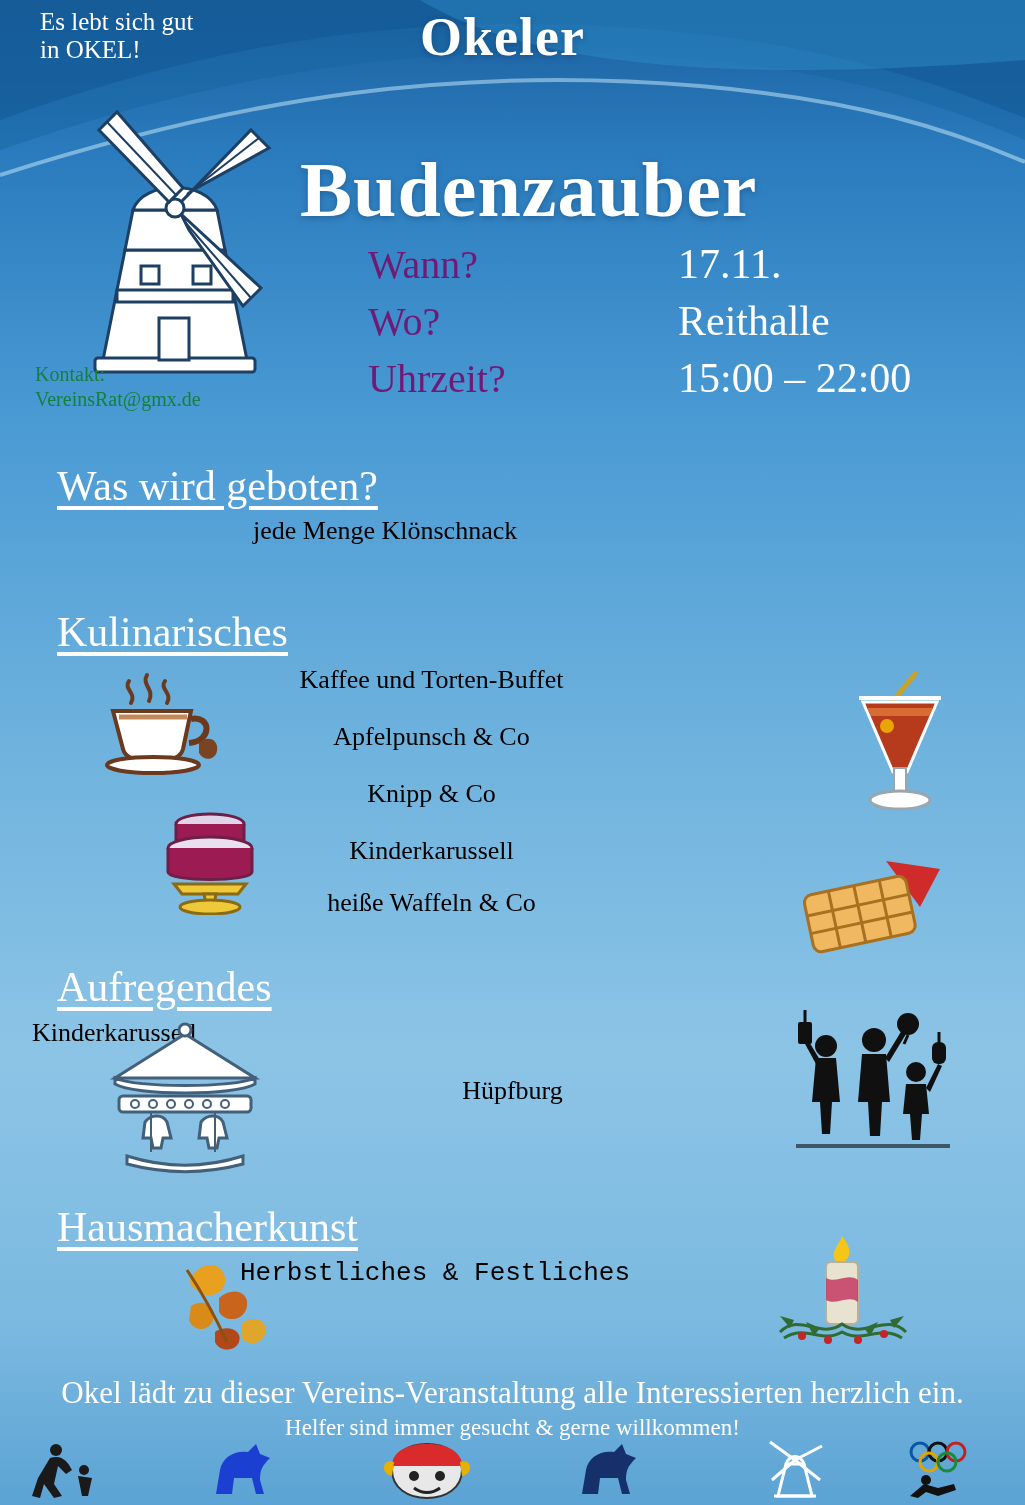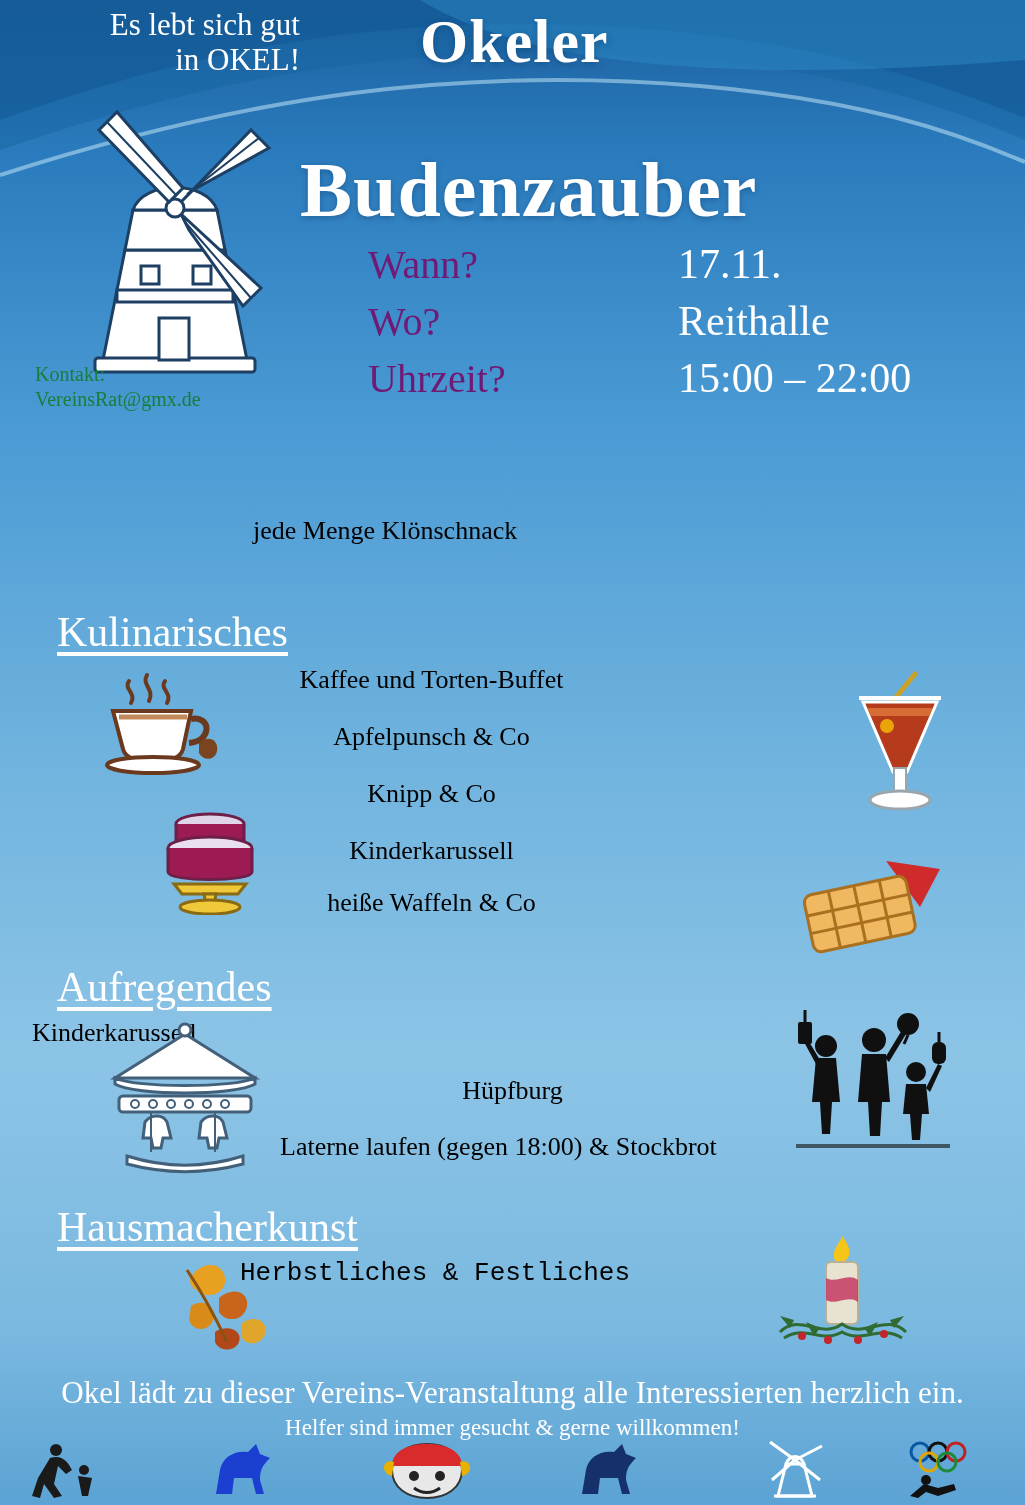--- a/index.html
+++ b/index.html
@@ -11,31 +11,31 @@
     background:linear-gradient(180deg,#1b5f9e 0%,#2a7bbd 10%,#4a9ad4 28%,#6fb3de 50%,#8cc4e6 70%,#7bb9e0 88%,#5ba3d4 100%);
     color:#ffffff;
   }
   .poster{position:absolute;inset:0;}
 
   
   .swoosh{position:absolute;top:0;left:0;width:1025px;height:240px;pointer-events:none;}
 
   
   .tagline{
-    position:absolute;left:40px;top:8px;width:260px;text-align:right;
-    font-size:31px;line-height:1.12;color:#ffffff;
+    position:absolute;left:40px;top:8px;width:260px;text-align:left;
+    font-size:25px;line-height:1.12;color:#ffffff;
   }
   .windmill{position:absolute;left:55px;top:60px;width:240px;height:330px;}
   .kontakt{
     position:absolute;left:35px;top:362px;width:285px;text-align:left;
     color:#15803d;font-size:20px;line-height:1.25;
   }
   .title1{
     position:absolute;left:420px;top:6px;width:600px;
-    font-size:62px;font-weight:bold;color:#ffffff;letter-spacing:1px;
+    font-size:54px;font-weight:bold;color:#ffffff;letter-spacing:1px;
     text-shadow:0 2px 6px rgba(0,40,80,.35);
   }
   .title2{
     position:absolute;left:300px;top:145px;width:720px;
     font-size:78px;font-weight:bold;color:#ffffff;letter-spacing:1px;
     text-shadow:0 2px 6px rgba(0,40,80,.35);
   }
 
   .facts{position:absolute;left:355px;top:240px;width:640px;}
   .facts .row{display:flex;height:57px;align-items:baseline;}
@@ -151,20 +151,21 @@
     <div class="row">
       <div class="q">Wo?</div>
       <div class="a">Reithalle</div>
     </div>
     <div class="row">
       <div class="q">Uhrzeit?</div>
       <div class="a">15:00 – 22:00</div>
     </div>
   </div>
 
+  <div class="sec-head" id="h-geboten">Was wird geboten?</div>
   <div class="line" id="l-geboten">jede Menge Klönschnack</div>
 
   <div class="sec-head" id="h-kulin">Kulinarisches</div>
   <div class="line kul" id="k1">Kaffee und Torten-Buffet</div>
   <div class="line kul" id="k2">Apfelpunsch &amp; Co</div>
   <div class="line kul" id="k3">Knipp &amp; Co</div>
   <div class="line kul" id="k4">Kinderkarussell</div>
   <div class="line kul" id="k5">heiße Waffeln &amp; Co</div>
 
   <div class="art" style="left:95px;top:665px;">
@@ -218,24 +219,20 @@
           <line x1="8" y1="50" x2="112" y2="50"></line>
           <line x1="8" y1="68" x2="112" y2="68"></line>
         </g>
       </g>
     </svg>
   </div>
 
   <div class="sec-head" id="h-aufreg">Aufregendes</div>
   <div class="line" id="a1">Kinderkarussell</div>
   <div class="line" id="a2">Hüpfburg</div>
-  <div class="line" id="a3">
-    <span>Laterne laufen</span>
-    <span class="small">(gegen 18:00) &amp; Stockbrot</span>
-  </div>
 
   <div class="art" style="left:105px;top:1022px;">
     <svg width="160" height="160" viewBox="0 0 160 160">
       <g fill="#ffffff" stroke="#43607a" stroke-width="3">
         <path d="M80,12 L150,56 L10,56 Z"></path>
         <path d="M10,56 C30,66 130,66 150,56 L150,62 C130,74 30,74 10,62 Z"></path>
         <circle cx="80" cy="8" r="6"></circle>
         <rect x="14" y="74" width="132" height="16" rx="4"></rect>
         <g stroke-width="2">
           <circle cx="30" cy="82" r="4" fill="#ffffff"></circle>

